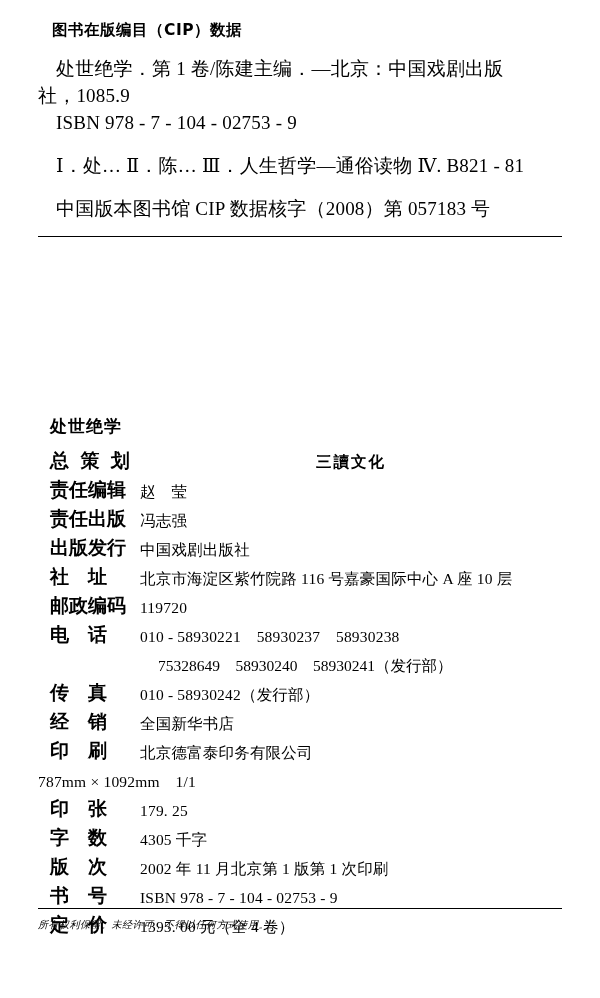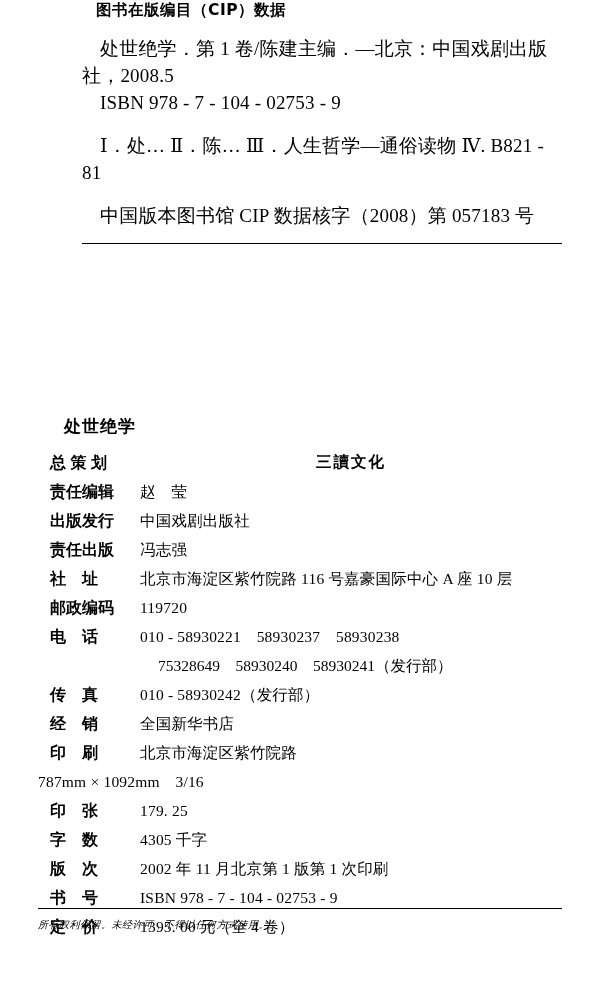--- a/index.html
+++ b/index.html
@@ -18,21 +18,21 @@
   .page {
     position: relative;
     width: 600px;
     height: 998px;
     box-sizing: border-box;
     padding: 0 38px;
   }
 
   
   .cip-block {
-    margin-left: 44px;
+    padding-top: 20px;
   }
   .cip-title {
     font-family: "DejaVu Sans", "Liberation Sans", sans-serif;
     font-weight: bold;
     font-size: 15.5px;
     letter-spacing: 0.5px;
     margin-left: 14px;
     margin-bottom: 14px;
   }
   .cip-line {
@@ -58,35 +58,35 @@
     position: absolute;
     left: 38px;
     top: 415px;
     width: 524px;
   }
   .book-title {
     font-family: "DejaVu Sans", "Liberation Sans", sans-serif;
     font-weight: bold;
     font-size: 17px;
     letter-spacing: 1px;
-    margin-left: 26px;
+    margin-left: 12px;
     margin-bottom: 10px;
   }
   .row {
     display: flex;
     align-items: flex-start;
     font-size: 15.5px;
     line-height: 29px;
     letter-spacing: 0.2px;
   }
   .row .lbl {
     flex: 0 0 102px;
-    font-family: Liberation Sans, sans-serif;
-    font-weight: bold;
-    font-size: 16px;
+    font-family: Liberation Mono, monospace;
+    font-weight: bold;
+    font-size: 19px;
     display: flex;
     justify-content: space-between;
     padding-left: 12px;
     padding-right: 4px;
     box-sizing: border-box;
     letter-spacing: 0;
   }
   .row .lbl.tight {
     justify-content: flex-start;
   }
@@ -126,21 +126,21 @@
 </style>
 </head>
 <body>
 
 <div class="page">
 
   <div class="cip-block">
     <div class="cip-title">图书在版编目（CIP）数据</div>
 
     <div class="cip-line indent-1">处世绝学．第 1 卷/陈建主编．—北京：中国戏剧出版</div>
-    <div class="cip-line indent-0">社，2008.5</div>
+    <div class="cip-line indent-0">社，1085.9</div>
     <div class="cip-line indent-1">ISBN 978 - 7 - 104 - 02753 - 9</div>
 
     <div class="cip-gap"></div>
 
     <div class="cip-line indent-1">Ⅰ．处… Ⅱ．陈… Ⅲ．人生哲学—通俗读物 Ⅳ. B821 - 81</div>
 
     <div class="cip-gap"></div>
 
     <div class="cip-line indent-1">中国版本图书馆 CIP 数据核字（2008）第 057183 号</div>
 
@@ -155,30 +155,30 @@
       <div class="lbl">总 策 划</div>
       <div class="val sans">三讀文化</div>
     </div>
 
     <div class="row">
       <div class="lbl tight">责任编辑</div>
       <div class="val">赵　莹</div>
     </div>
 
     <div class="row">
+      <div class="lbl tight">责任出版</div>
+      <div class="val">冯志强</div>
+    </div>
+
+    <div class="row">
       <div class="lbl tight">出版发行</div>
       <div class="val">中国戏剧出版社</div>
     </div>
 
     <div class="row">
-      <div class="lbl tight">责任出版</div>
-      <div class="val">冯志强</div>
-    </div>
-
-    <div class="row">
       <div class="lbl">社　址</div>
       <div class="val">北京市海淀区紫竹院路 116 号嘉豪国际中心 A 座 10 层</div>
     </div>
 
     <div class="row">
       <div class="lbl tight">邮政编码</div>
       <div class="val">119720</div>
     </div>
 
     <div class="row">
@@ -192,25 +192,25 @@
       <div class="val">010 - 58930242（发行部）</div>
     </div>
 
     <div class="row">
       <div class="lbl">经　销</div>
       <div class="val">全国新华书店</div>
     </div>
 
     <div class="row">
       <div class="lbl">印　刷</div>
-      <div class="val">北京市海淀区紫竹院路</div>
-    </div>
-
-    <div class="row">
-      <div class="val">787mm × 1092mm　3/16</div>
+      <div class="val">北京德富泰印务有限公司</div>
+    </div>
+
+    <div class="row">
+      <div class="val">787mm × 1092mm　1/1</div>
     </div>
 
     <div class="row">
       <div class="lbl">印　张</div>
       <div class="val">179. 25</div>
     </div>
 
     <div class="row">
       <div class="lbl">字　数</div>
       <div class="val">4305 千字</div>

